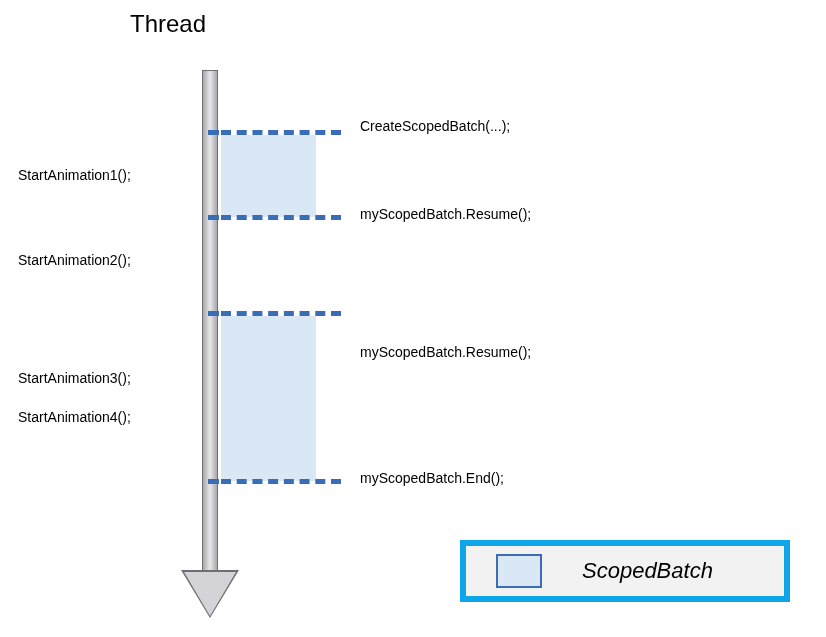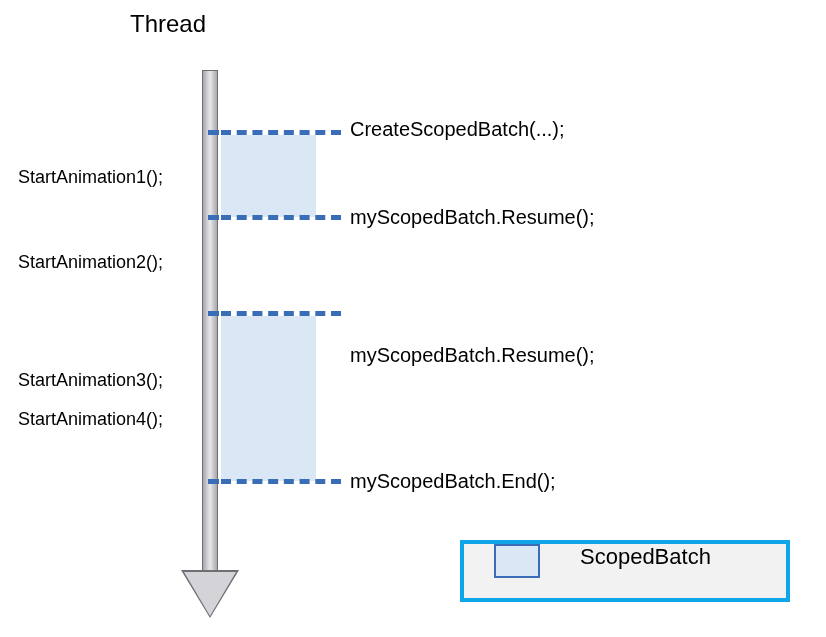--- a/index.html
+++ b/index.html
@@ -70,48 +70,50 @@
     width: 11px;
     height: 0;
     border-top: 5px dashed #3a6db7;
   }
   .d1 { top: 130px; }
   .d2 { top: 215px; }
   .d3 { top: 311px; }
   .d4 { top: 479px; }
   .left-label {
     position: absolute;
-    font-size: 18px;
+    font-size: 14px;
     left: 18px;
   }
   .l1 { top: 167px; }
   .l2 { top: 252px; text-align: right; }
   .l3 { top: 345px; margin-top: 25px; }
   .l4 { top: 409px; }
   .right-label {
     position: absolute;
-    font-size: 20px;
-    left: 350px;
+    font-size: 14px;
+    left: 360px;
     text-align: right;
   }
   .r1 { top: 118px; }
   .r2 { top: 206px; }
   .r3 { top: 300px; margin-top: 44px; }
   .r4 { top: 470px; }
   .legend {
     position: absolute;
     left: 460px;
     top: 540px;
     width: 330px;
     height: 62px;
-    border: 4px solid #0ea5e9;
+    border: 6px solid #0ea5e9;
     background: #f2f2f2;
     display: flex;
+    align-items: center;
     padding-left: 30px;
     box-sizing: border-box;
+    font-style: italic;
   }
   .legend-swatch {
     width: 42px;
     height: 30px;
     background: #dae7f4;
     border: 2px solid #3a6db7;
     margin-right: 40px;
   }
   .legend-label {
     font-size: 22px;

